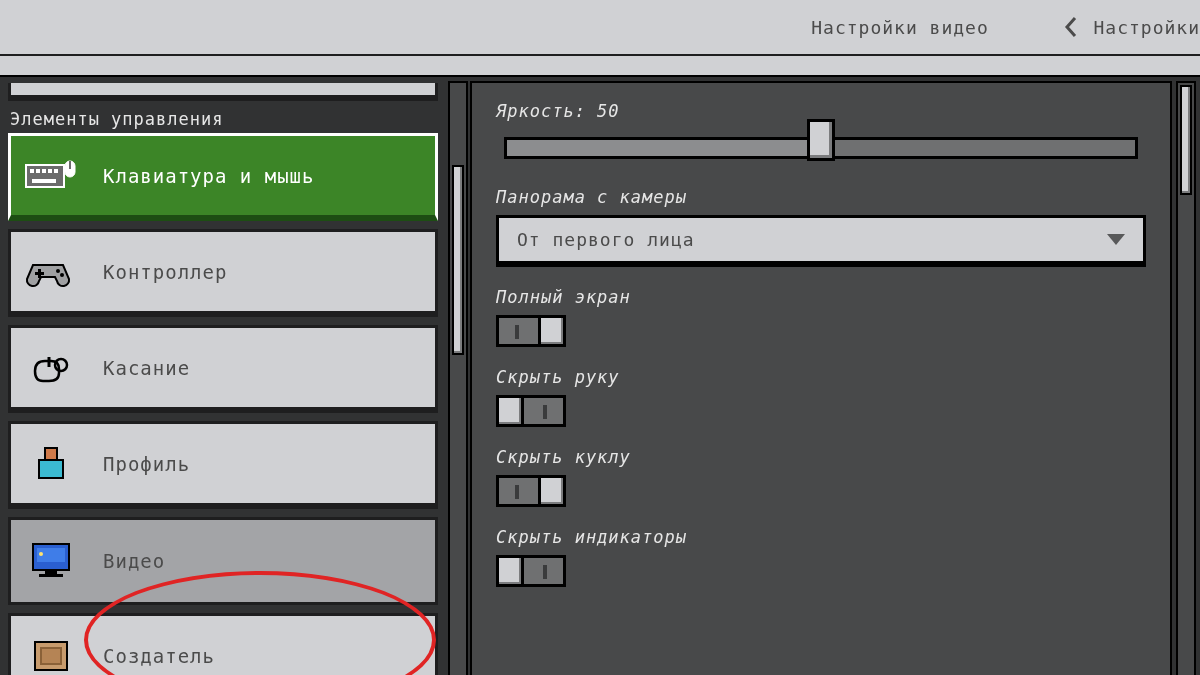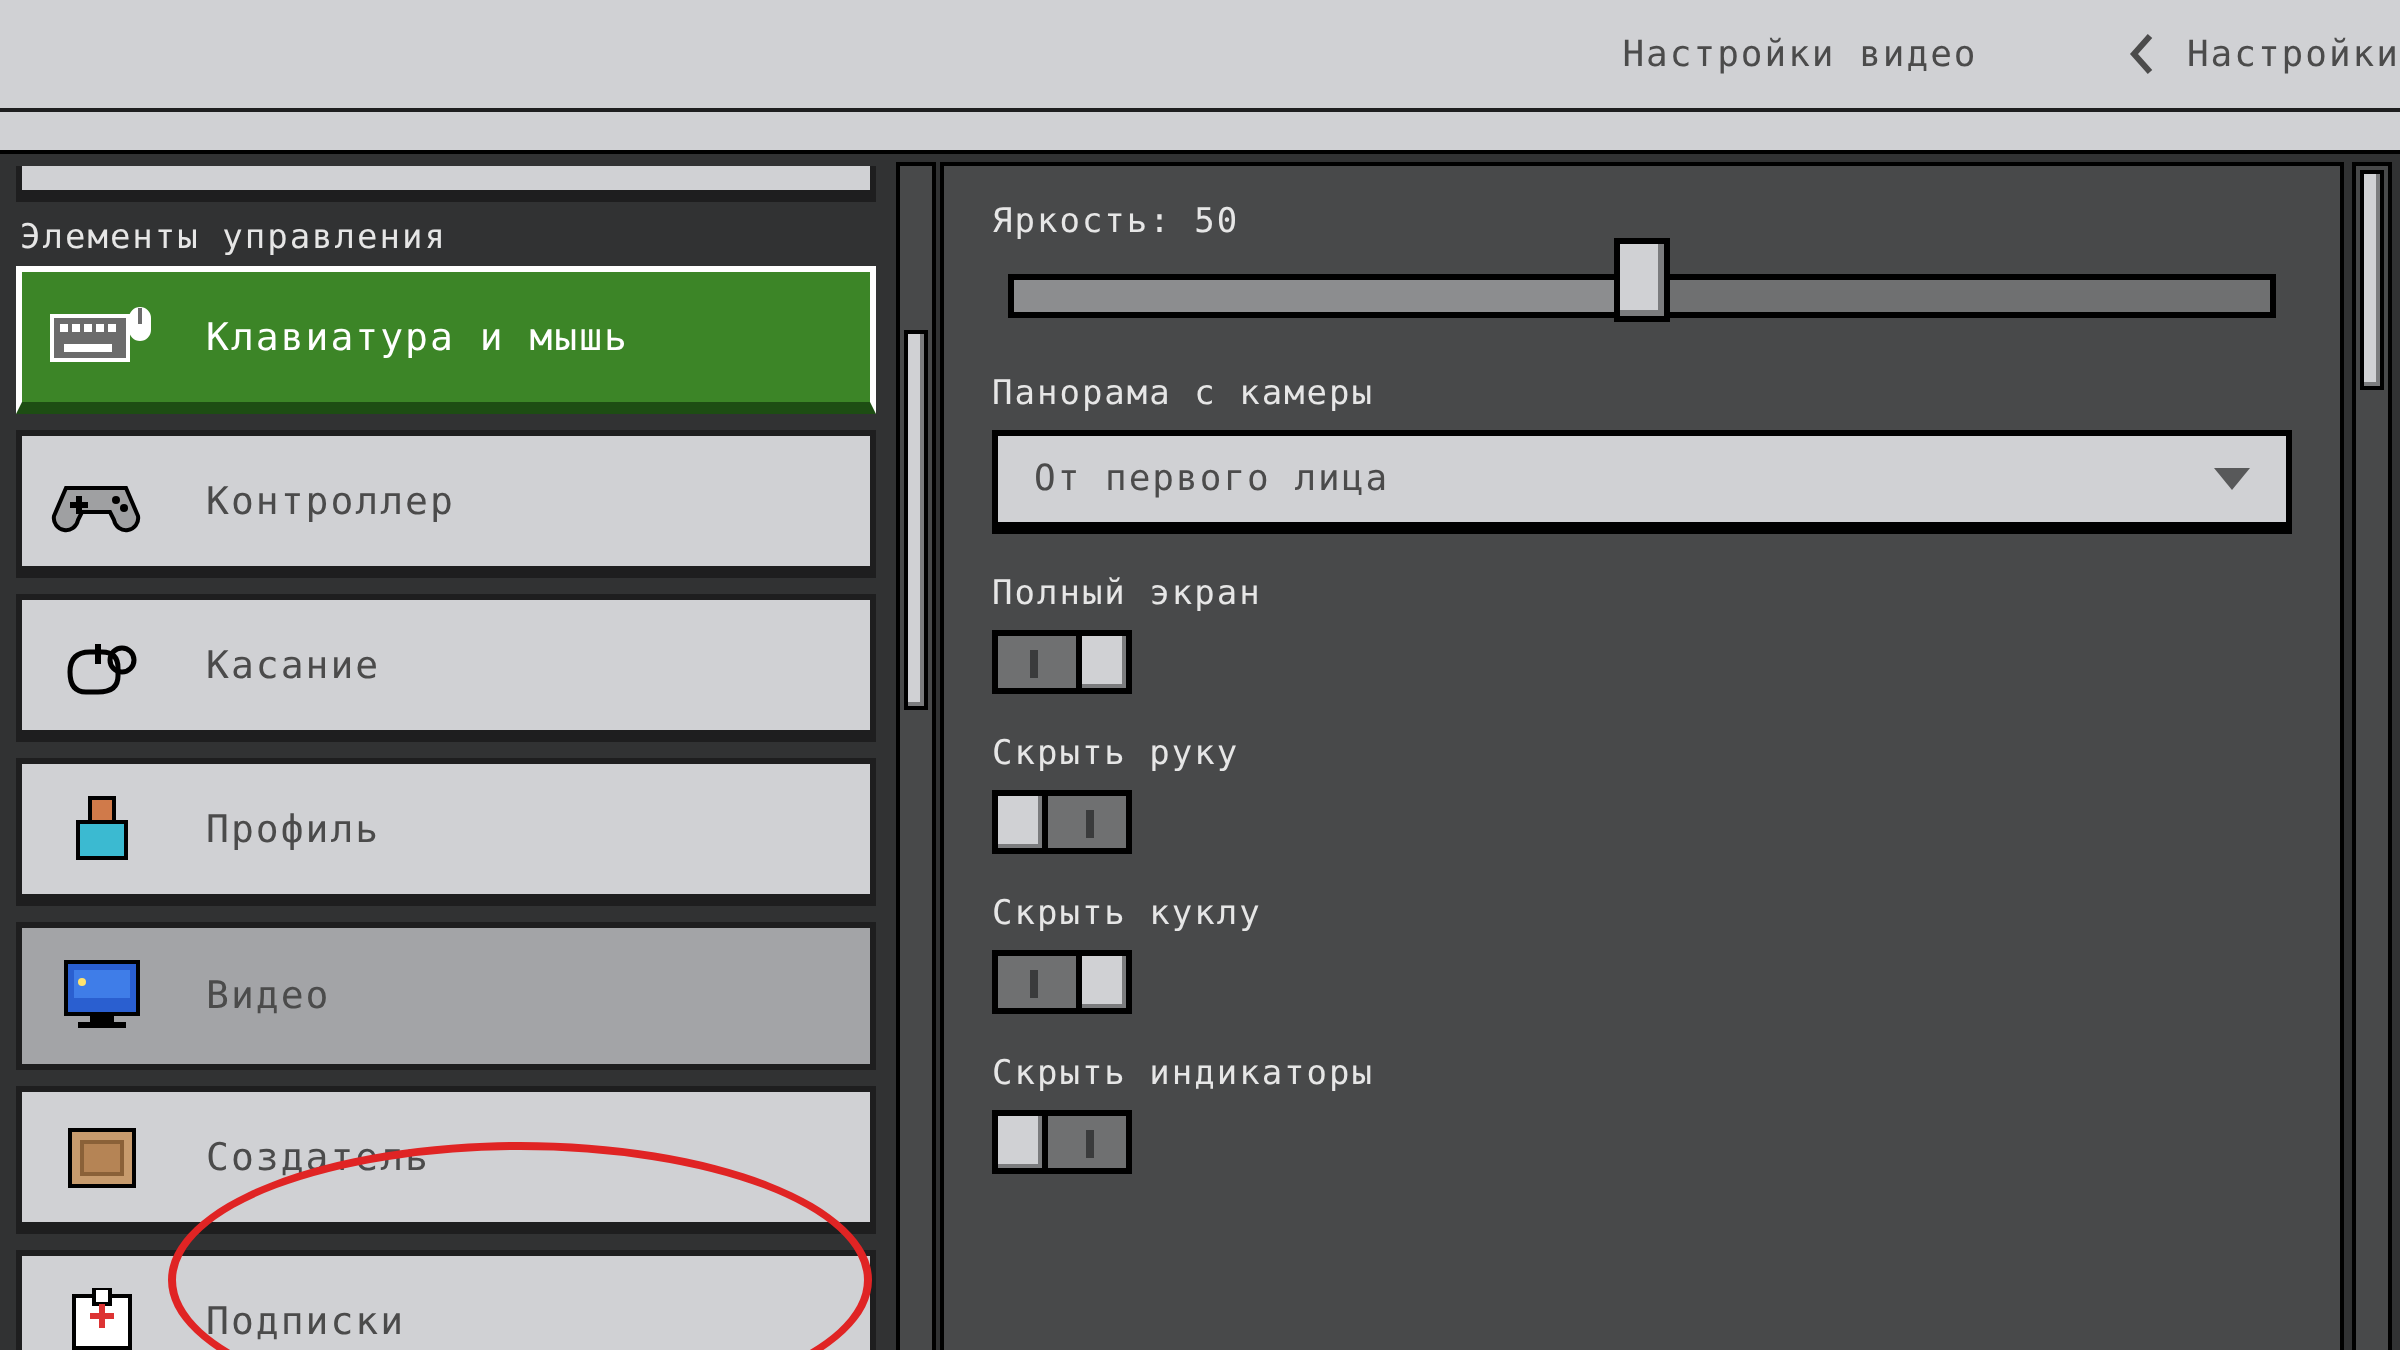--- a/index.html
+++ b/index.html
@@ -88,21 +88,21 @@
 
   .section-label {
     color: var(--text-light);
     font-size: 17px;
     margin: 8px 0 4px 2px;
   }
 
   .menu-item {
     display: flex;
     align-items: center;
-    height: 74px;
+    height: 88px;
     background: var(--item-bg);
     border: 3px solid var(--item-border);
     border-bottom-width: 6px;
     margin-bottom: 8px;
     padding-left: 14px;
     gap: 26px;
     cursor: pointer;
   }
   .menu-item.stub {
     height: 18px;
@@ -152,20 +152,21 @@
     top: 2px; height: 110px;
     background: var(--item-bg);
     border: 2px solid #000;
     box-shadow: inset -2px -2px 0 #7b7c7e;
   }
 
   .opt-label {
     color: var(--text-light);
     font-size: 17px;
     margin-bottom: 8px;
+    font-style: italic;
   }
   .opt-group { margin-bottom: 20px; }
 
   .slider {
     height: 38px;
     position: relative;
   }
   .slider-track {
     position: absolute;
     left: 8px; right: 8px; top: 50%;

